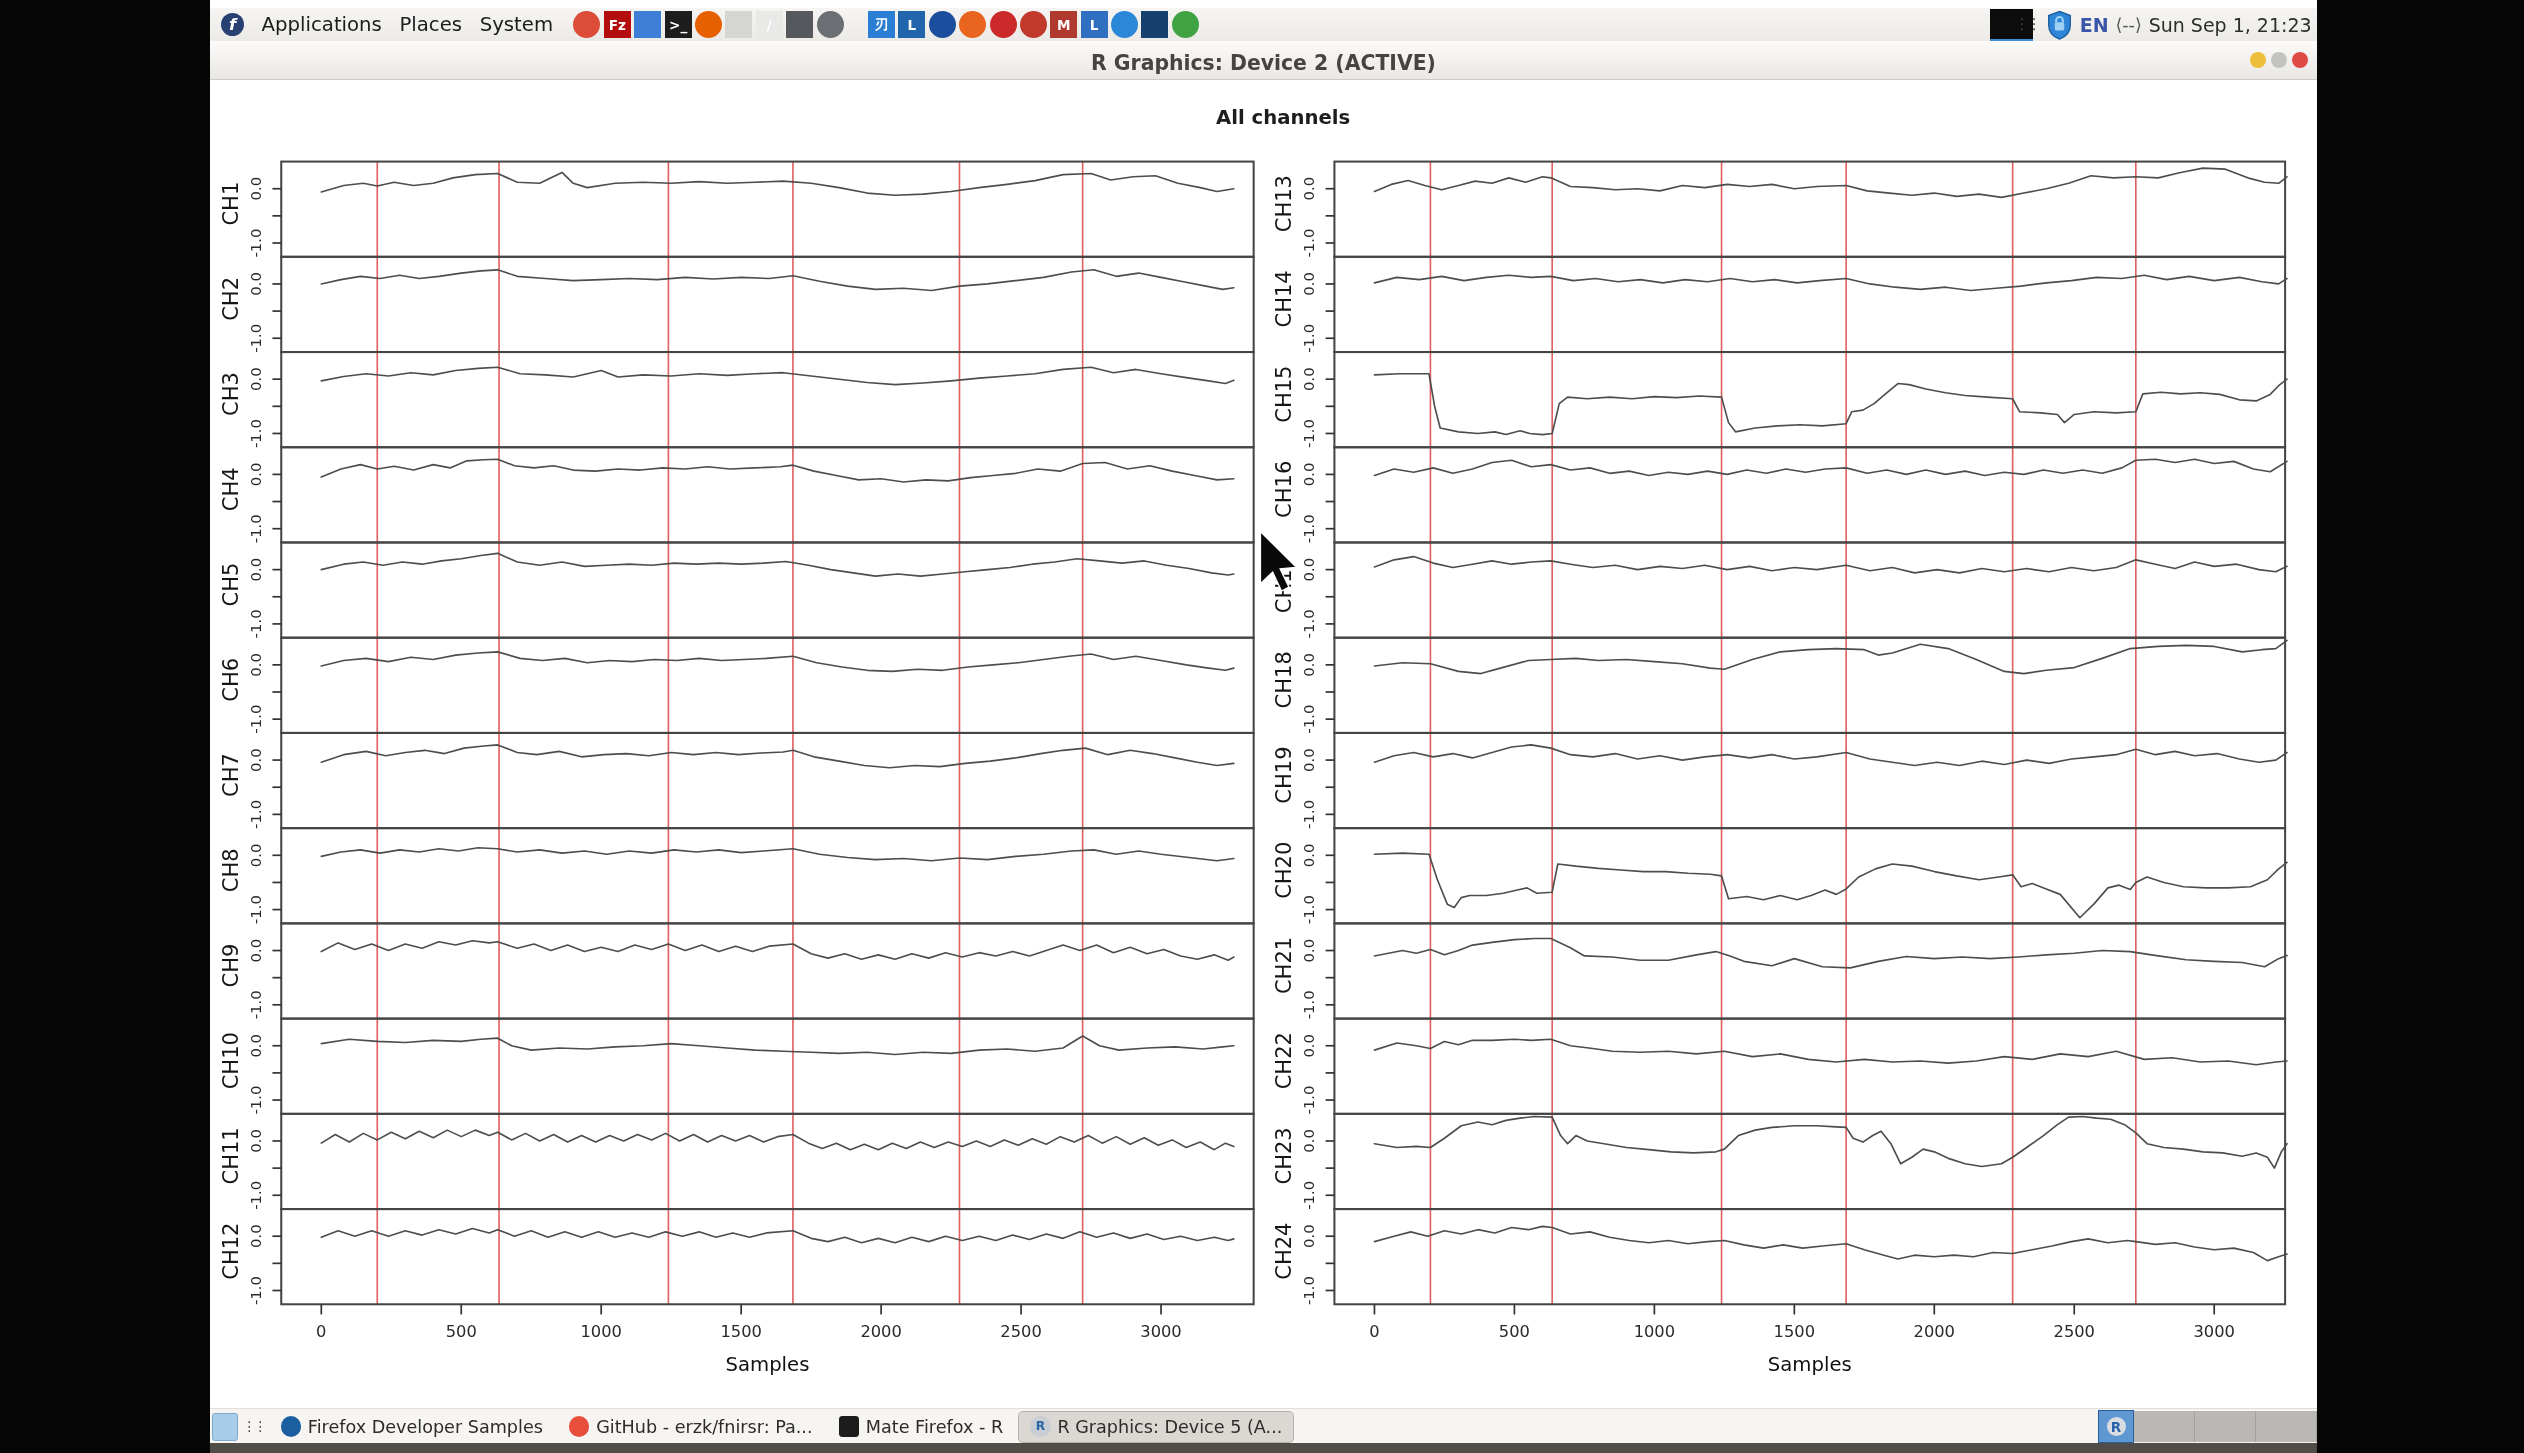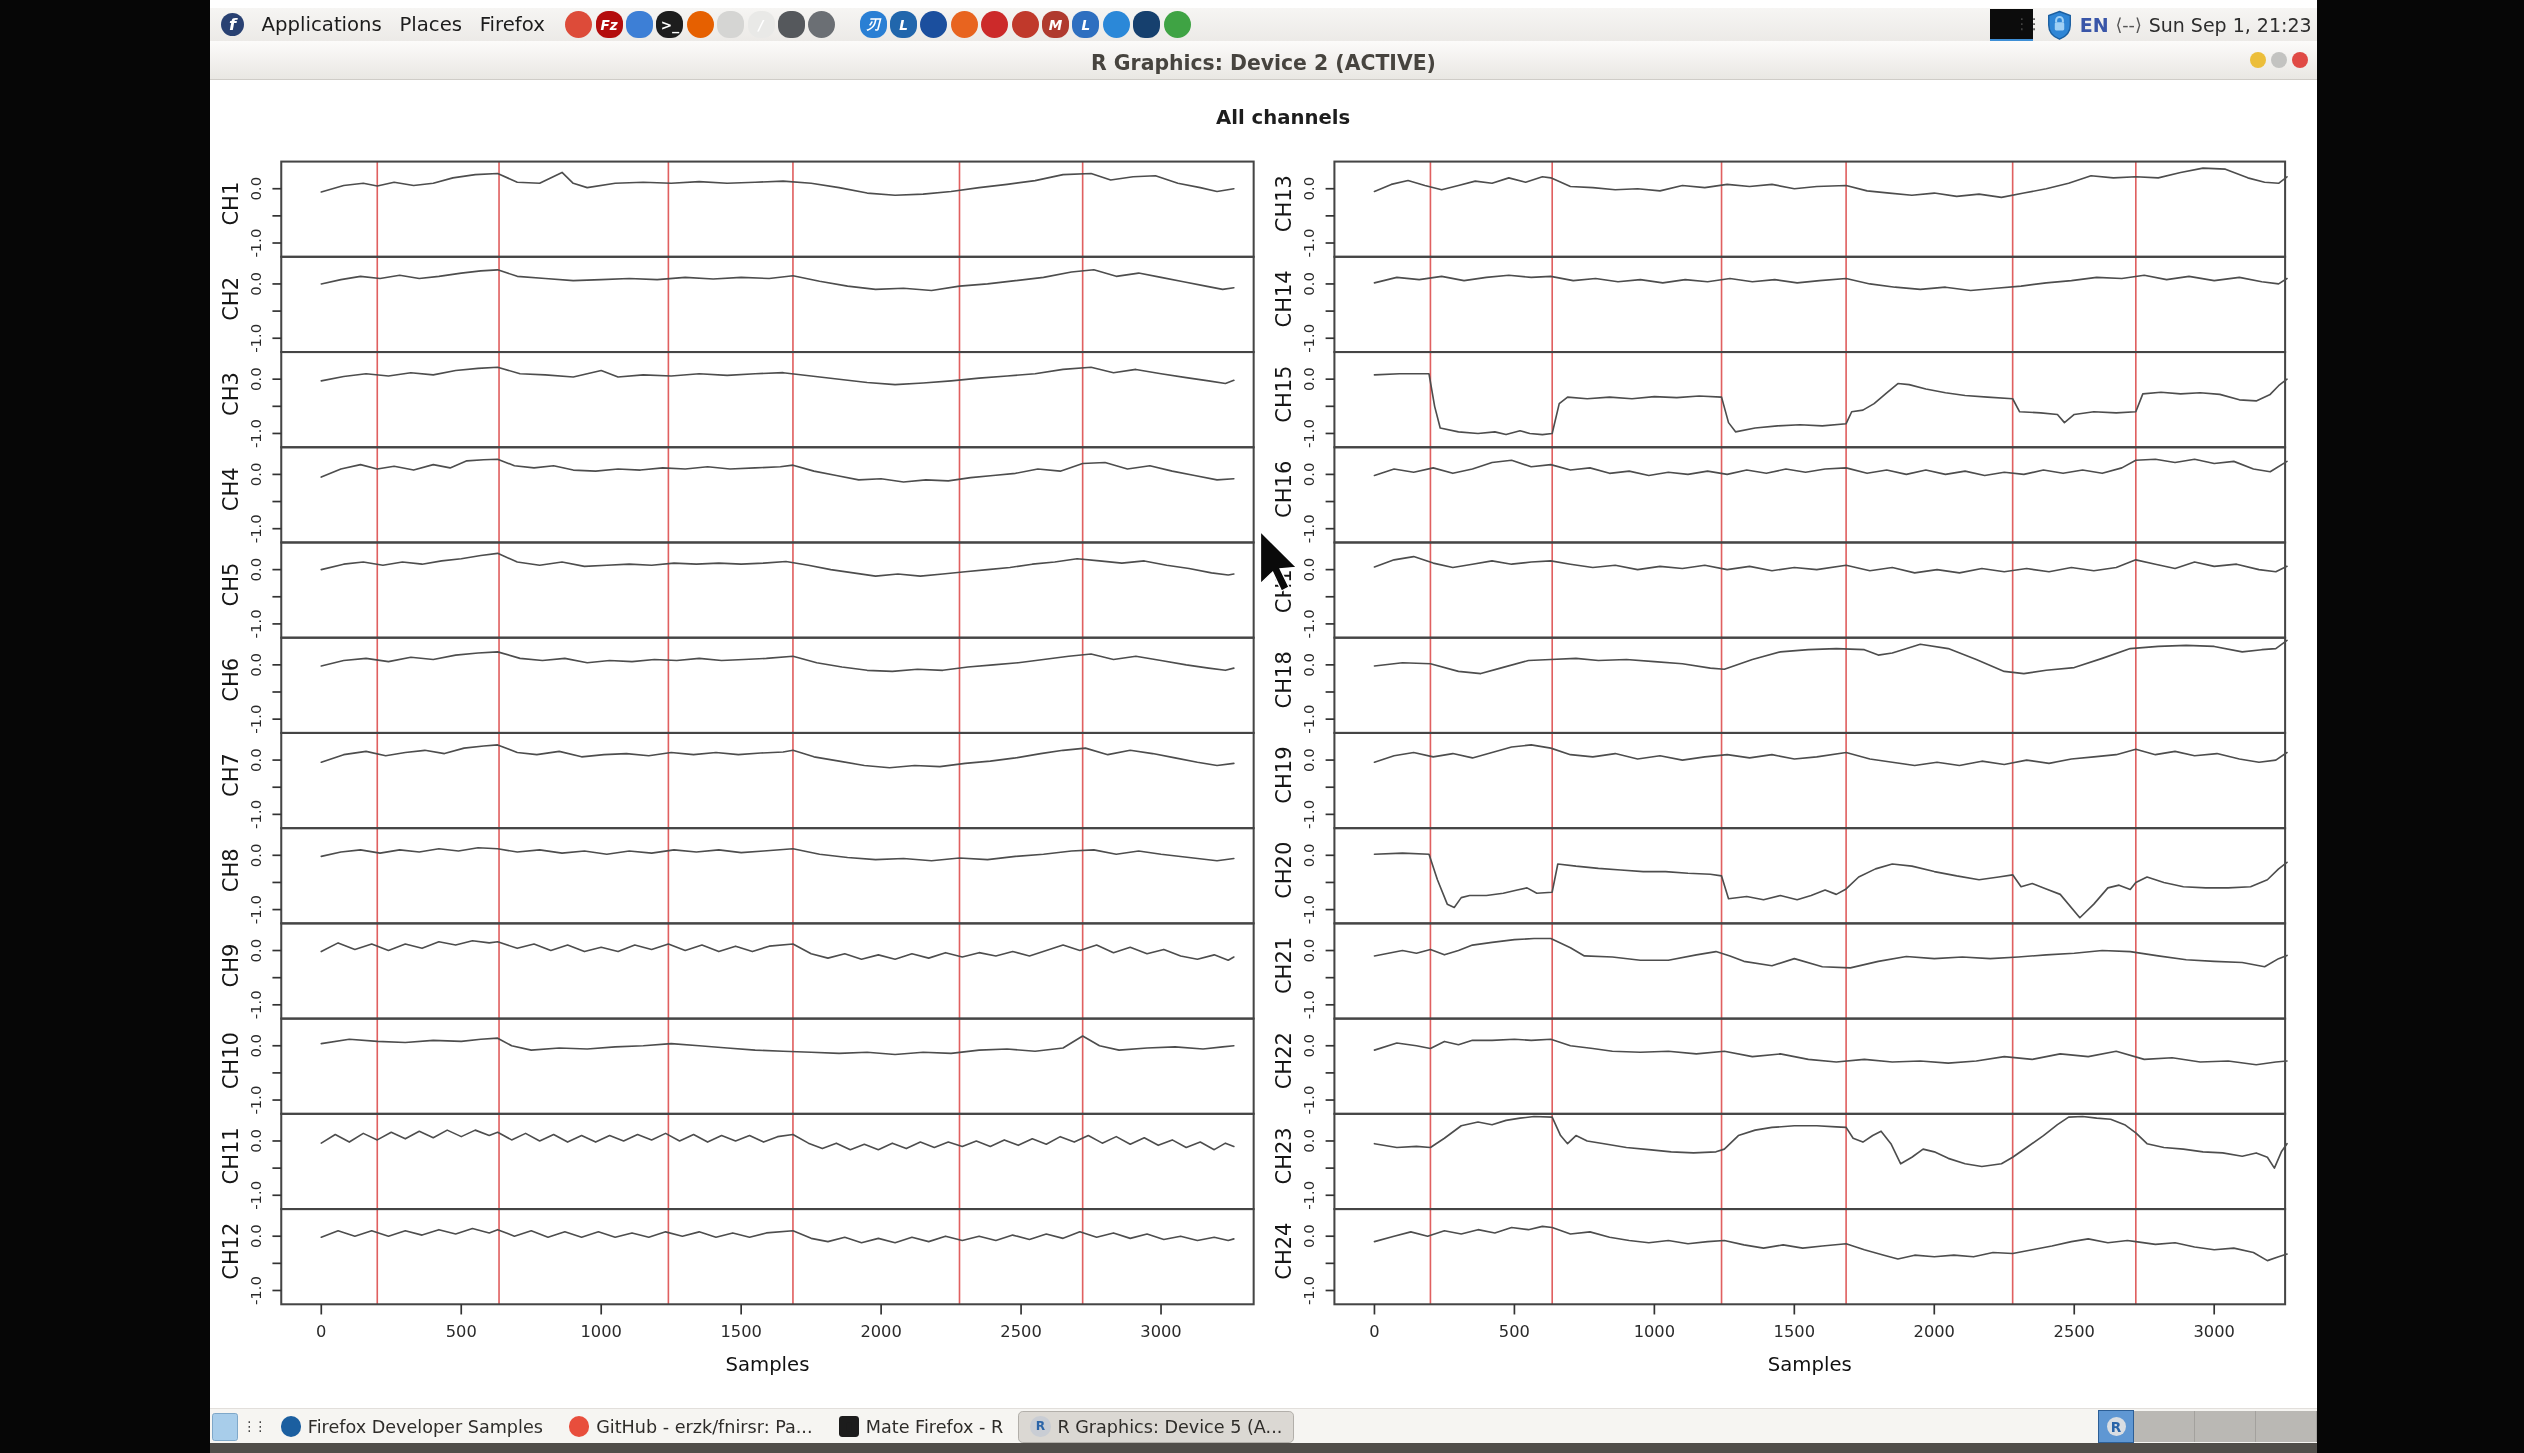--- a/index.html
+++ b/index.html
@@ -11,21 +11,21 @@
            background:linear-gradient(#f6f5f3,#eceae7);border-bottom:0.7px solid #d6d3cf;
            display:flex;align-items:center;}
   .menu-logo{width:23px;height:23px;border-radius:50%;background:#294172;color:#fff;
              margin-left:11px;display:flex;align-items:center;justify-content:center;
              font-weight:bold;font-size:16.3px;font-style:italic;}
   .menu-label{font-size:19.7px;color:#1c1c1c;margin-left:17.6px;}
   .launchers{display:flex;align-items:center;margin-left:20.4px;gap:3.4px;}
   .launcher{width:27px;height:27px;display:flex;align-items:center;justify-content:center;
             color:#fff;font-size:13.6px;font-weight:bold;}
   .launcher.round{border-radius:50%;}
-  .launcher.square{border-radius:12px;font-style:italic;}
+  .launcher.square{border-radius:0;}
   .launcher-gap{width:17.6px;}
   .thumb-box{position:absolute;left:1780px;top:1.4px;width:43px;height:30px;background:#0c0c0c;
              border-bottom:2.7px solid #3f8fd6;}
   .tray{position:absolute;right:5.4px;top:0;height:33px;display:flex;align-items:center;gap:6.8px;}
   .tray-handle{color:#444;font-size:15px;letter-spacing:-2.7px;line-height:6.8px;}
   .tray-clock{font-size:19px;color:#2d2d2d;white-space:nowrap;}
   .tray-kbd{font-size:19px;font-weight:bold;color:#3a56a8;}
   .tray-switch{font-size:17.6px;color:#555;}
   
   .titlebar{position:absolute;left:0;top:41px;width:100%;height:38px;
@@ -59,21 +59,21 @@
 </style>
 </head>
 <body>
 
 <div class="screen">
 
   <div class="menubar">
     <div class="menu-logo">f</div>
     <span class="menu-label">Applications</span>
     <span class="menu-label">Places</span>
-    <span class="menu-label">Firefox</span>
+    <span class="menu-label">System</span>
     <div class="launchers" id="launchers">
         <div class="launcher round" style="background: rgb(221, 75, 57);"></div>
         <div class="launcher square" style="background: rgb(180, 13, 13);">Fz</div>
         <div class="launcher square" style="background: rgb(61, 127, 214);"></div>
         <div class="launcher square" style="background: rgb(29, 29, 29);">&gt;_</div>
         <div class="launcher round" style="background: rgb(230, 96, 0);"></div>
         <div class="launcher square" style="background: rgb(213, 213, 211);"></div>
         <div class="launcher square" style="background: rgb(233, 233, 231);">/</div>
         <div class="launcher square" style="background: rgb(85, 88, 92);"></div>
         <div class="launcher round" style="background: rgb(107, 111, 116);"></div>

